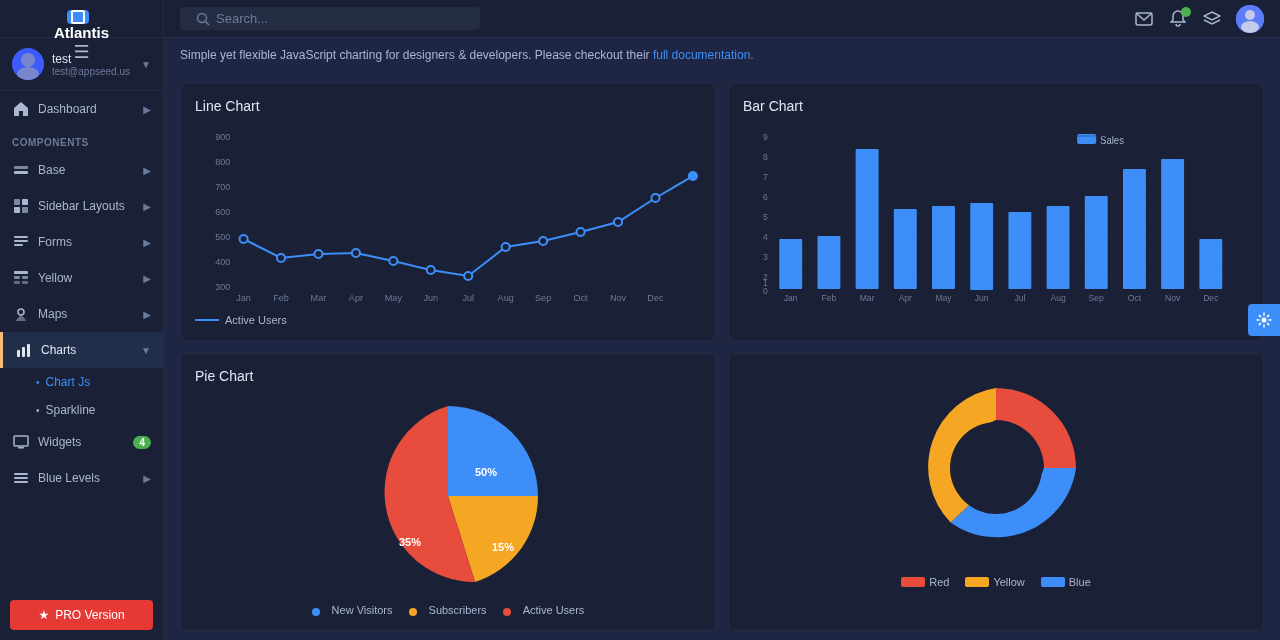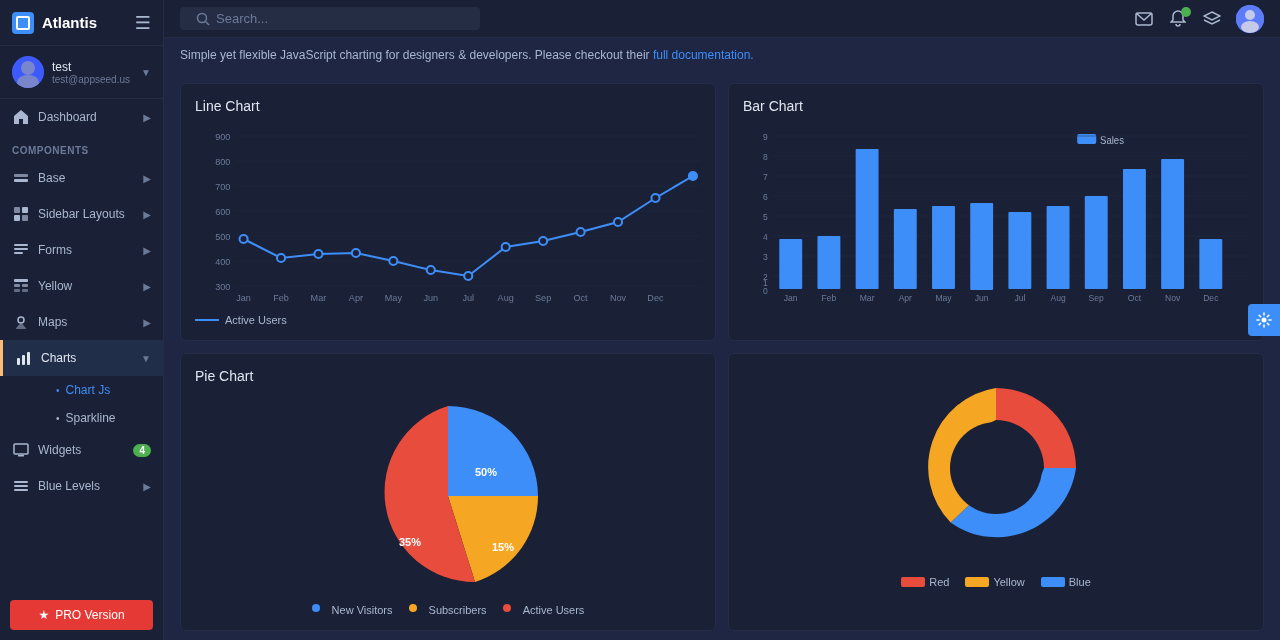--- a/index.html
+++ b/index.html
@@ -1,39 +1,39 @@
 <!DOCTYPE html>
 <html><head>
   <meta charset="utf-8">
   <style>
     * { box-sizing: border-box; margin: 0; padding: 0; }
     body { font-family: 'Segoe UI', Arial, sans-serif; background: #1a2035; color: #a9b7d0; display: flex; height: 640px; overflow: hidden; font-size: 13px; }
 
     
     .sidebar { width: 164px; background: #1a2035; display: flex; flex-direction: column; border-right: 1px solid #252d45; flex-shrink: 0; overflow-y: auto; }
-    .sidebar-header { display: flex; align-items: center; padding: 10px 12px; border-bottom: 1px solid #252d45; height: 46px; }
+    .sidebar-header { display: flex; align-items: center; padding: 10px 12px; border-bottom: 1px solid #252d45; height: 38px; flex-direction: column; }
     .sidebar-logo { width: 22px; height: 22px; background: #3d8ef8; border-radius: 4px; display: flex; align-items: center; justify-content: center; margin-right: 8px; }
     .sidebar-logo-inner { width: 14px; height: 14px; border: 2px solid white; border-radius: 2px; }
     .sidebar-title { color: #fff; font-size: 15px; font-weight: 600; flex: 1; }
     .sidebar-hamburger { color: #a9b7d0; font-size: 18px; cursor: pointer; }
 
     .user-section { display: flex; align-items: center; padding: 10px 12px; border-bottom: 1px solid #252d45; }
     .user-avatar { width: 32px; height: 32px; border-radius: 50%; background: #3d5afe; display: flex; align-items: center; justify-content: center; color: white; font-size: 12px; margin-right: 8px; overflow: hidden; flex-shrink: 0; }
     .user-info { flex: 1; min-width: 0; }
     .user-name { color: #e0e6f0; font-size: 12px; }
     .user-email { color: #6c7a99; font-size: 10px; }
     .user-arrow { color: #6c7a99; font-size: 10px; }
 
     .nav-item { display: flex; align-items: center; padding: 9px 12px; cursor: pointer; color: #a9b7d0; font-size: 12px; }
     .nav-item .nav-icon { width: 18px; height: 18px; margin-right: 8px; display: flex; align-items: center; justify-content: center; flex-shrink: 0; }
     .nav-item .nav-label { flex: 1; }
     .nav-item .nav-arrow { font-size: 10px; color: #6c7a99; }
 
     .nav-section-label { padding: 10px 12px 4px; font-size: 10px; color: #6c7a99; font-weight: 600; letter-spacing: 0.5px; }
-    .nav-sub-item { padding: 7px 12px 7px 56px; font-size: 12px; cursor: pointer; color: #a9b7d0; display: flex; align-items: center; }
+    .nav-sub-item { padding: 7px 12px 7px 36px; font-size: 12px; cursor: pointer; color: #a9b7d0; display: flex; align-items: center; }
     .nav-sub-item.active { color: #3d8ef8; }
     .nav-sub-item:before { content: '•'; margin-right: 6px; font-size: 10px; }
 
     .nav-item.charts-active { background: #212e4a; color: #e0e6f0; border-left: 3px solid #fdba74; }
 
     .pro-btn { margin: 10px; background: #e53935; color: white; border: none; border-radius: 4px; padding: 8px 12px; font-size: 12px; cursor: pointer; display: flex; align-items: center; justify-content: center; gap: 6px; }
 
     .badge { background: #4caf50; color: white; border-radius: 10px; padding: 1px 6px; font-size: 10px; font-weight: 600; }
 
     
@@ -61,21 +61,21 @@
     .chart-legend { display: flex; align-items: center; gap: 6px; margin-top: 8px; font-size: 11px; }
     .legend-line { width: 24px; height: 2px; background: #3d8ef8; }
     .legend-dot { width: 8px; height: 8px; border-radius: 50%; }
 
     
     .bar-chart-area { height: 180px; position: relative; }
 
     
     .pie-area { display: flex; flex-direction: column; align-items: center; }
     .pie-legend { display: flex; gap: 16px; margin-top: 8px; font-size: 11px; }
-    .pie-legend-item { display: flex; align-items: flex-start; gap: 12px; }
+    .pie-legend-item { display: flex; align-items: flex-end; gap: 12px; }
 
     
     .donut-area { display: flex; flex-direction: column; align-items: center; }
     .donut-legend { display: flex; gap: 16px; margin-top: 8px; font-size: 11px; }
     .donut-legend-item { display: flex; align-items: center; gap: 4px; }
     .legend-rect { width: 24px; height: 10px; border-radius: 2px; }
 
     
     .settings-fab { position: fixed; right: 0; top: 50%; transform: translateY(-50%); background: #3d8ef8; width: 32px; height: 32px; border-radius: 4px 0 0 4px; display: flex; align-items: center; justify-content: center; cursor: pointer; z: 100; }
   </style>

